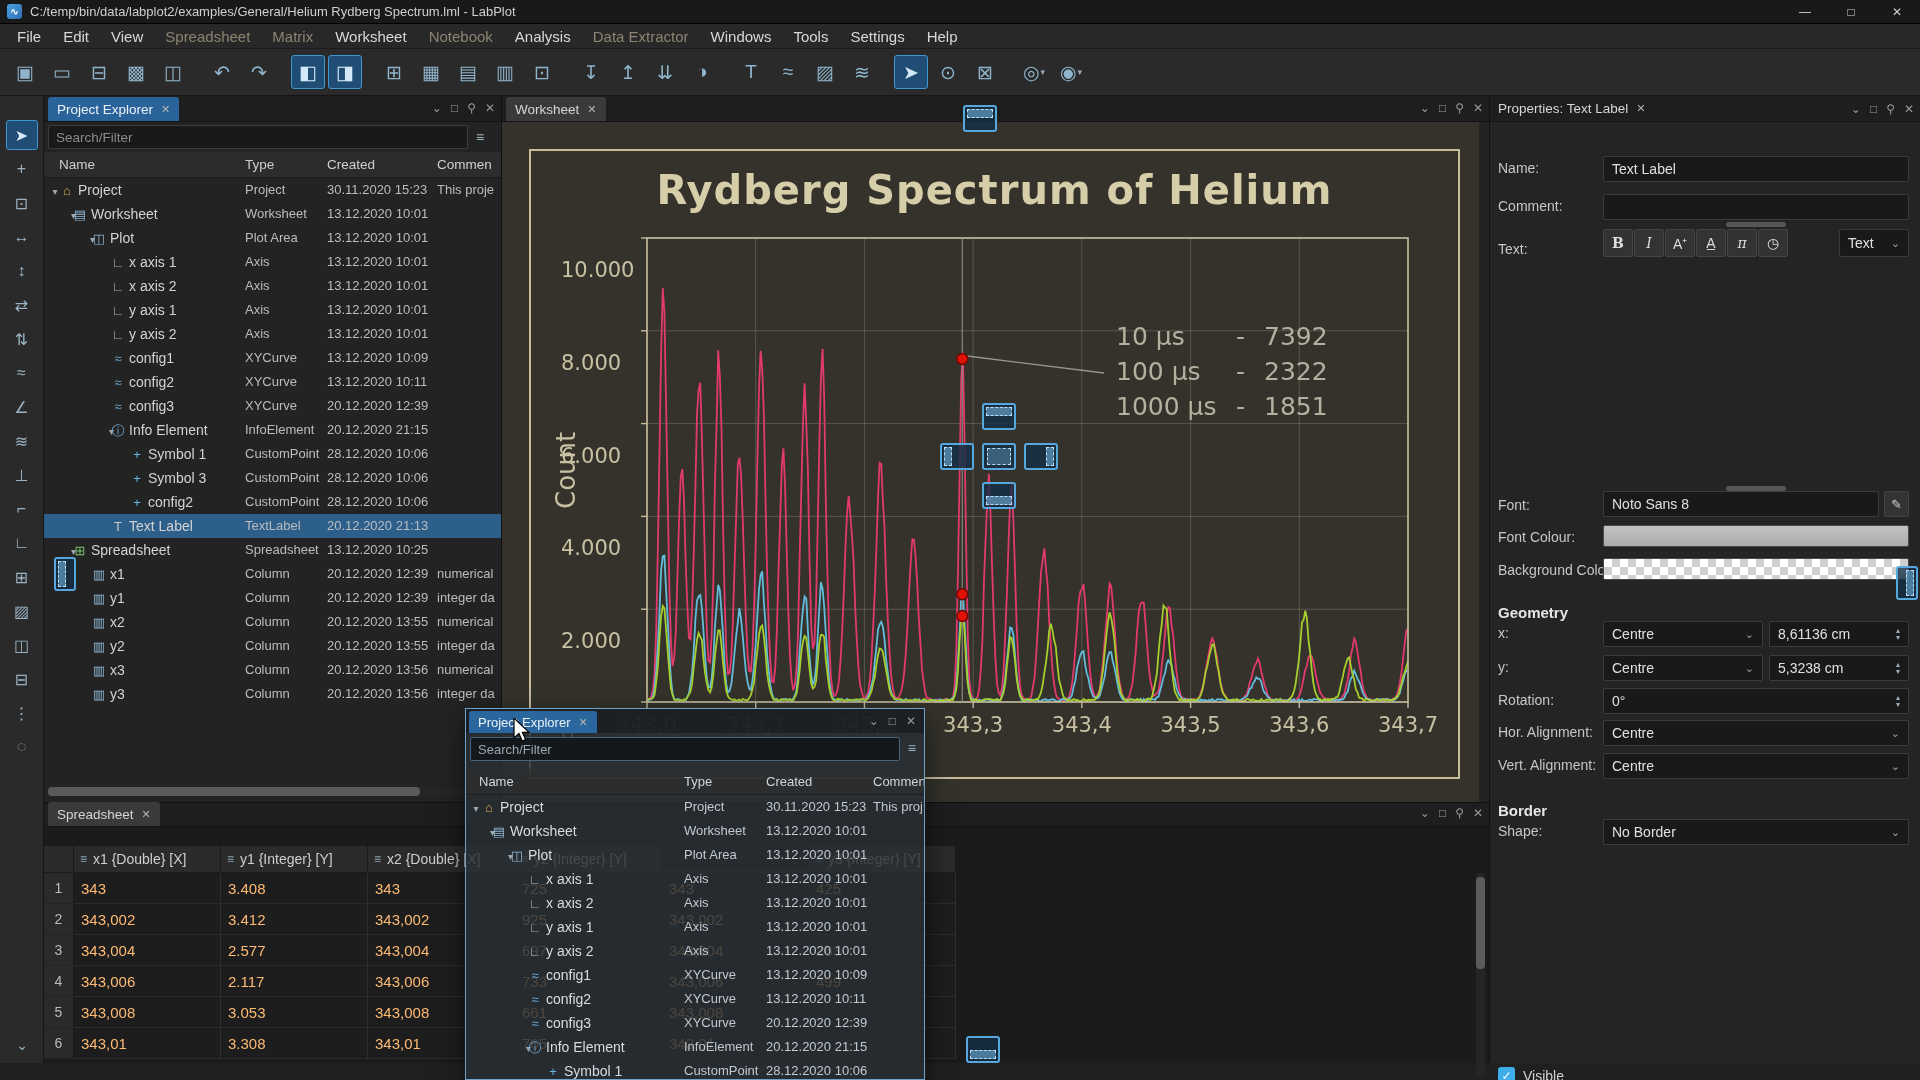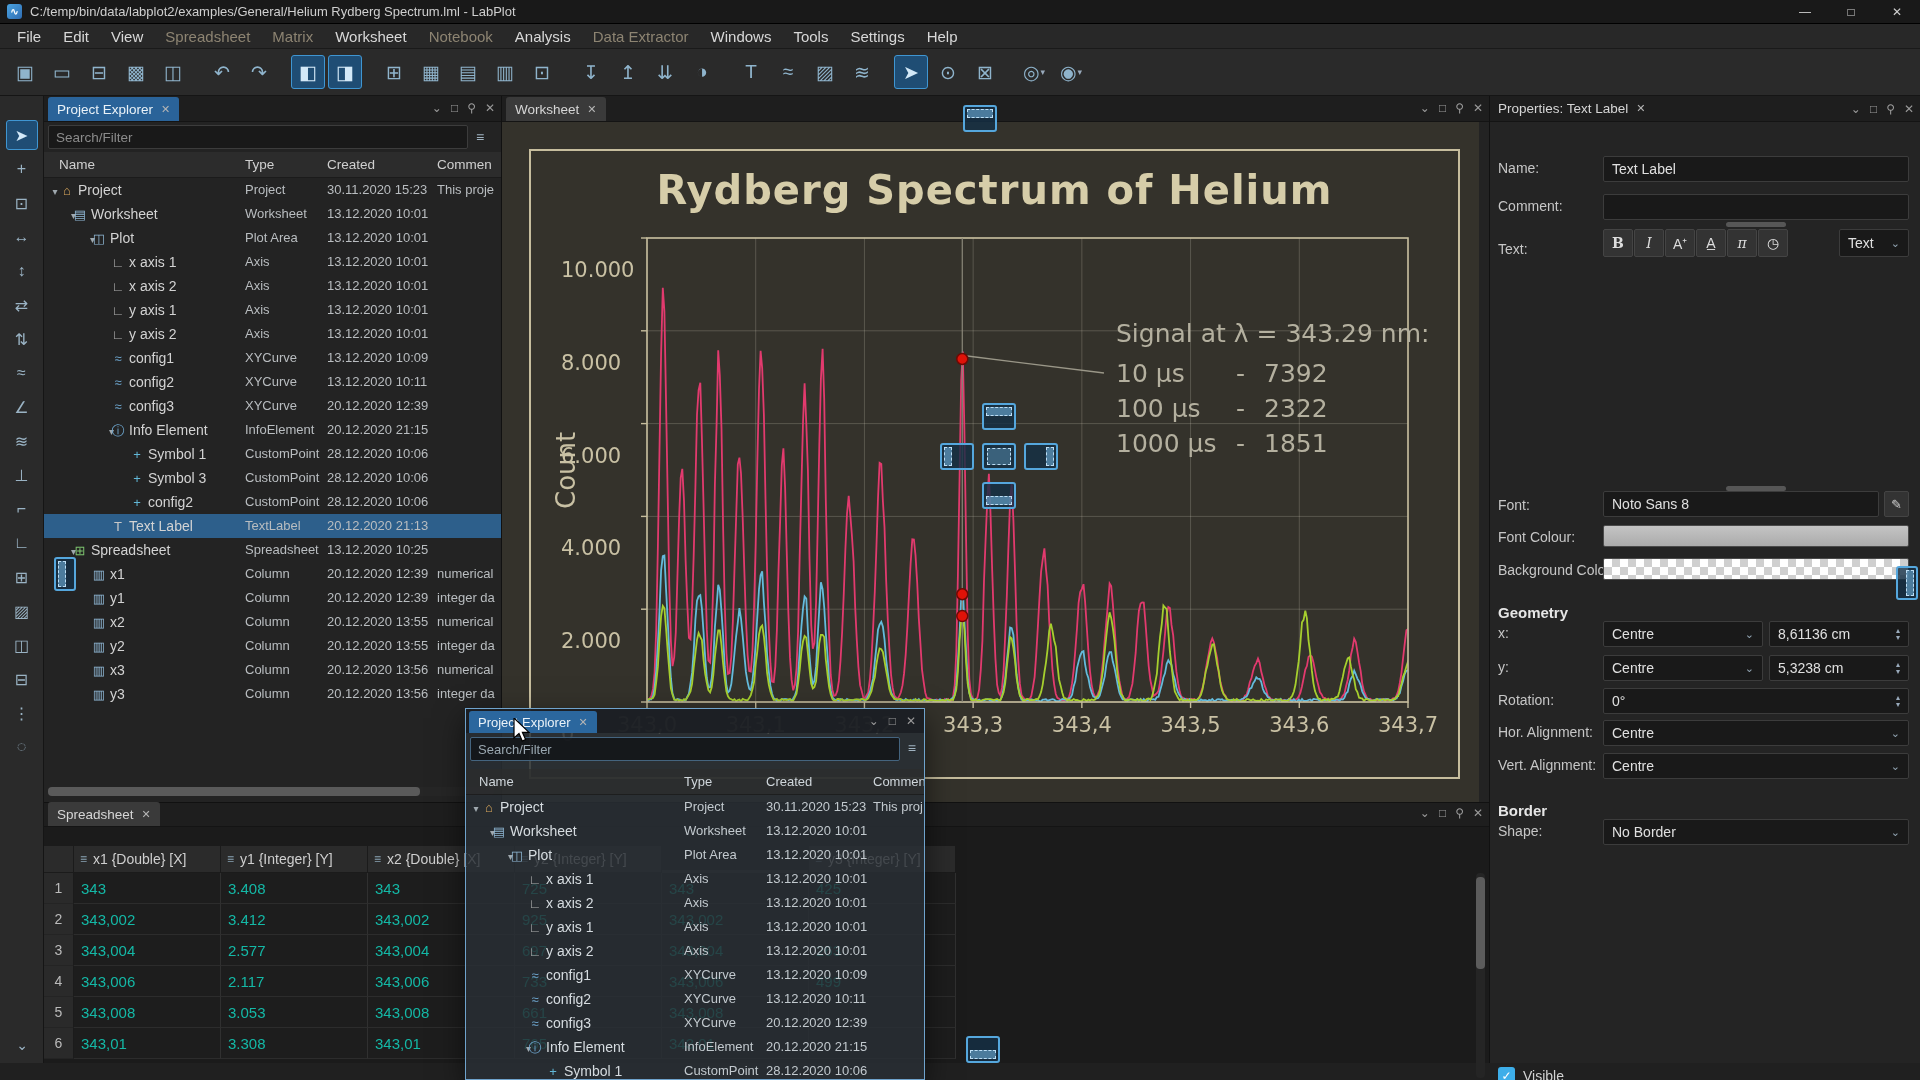--- a/index.html
+++ b/index.html
@@ -128,21 +128,21 @@
   .ss-area{position:absolute;left:0;top:24px;right:0;bottom:0;background:#1b1b1b;}
   #ss-header,.ss-row{position:absolute;left:0;display:flex;}
   #ss-header{top:19px;height:27px;}
   .ss-h{height:27px;background:#2b2b2b;border-right:1px solid #1b1b1b;border-bottom:1px solid #1b1b1b;
         display:flex;align-items:center;padding-left:6px;font-size:14px;color:#cfcfcf;white-space:nowrap;overflow:hidden;}
   .hicon{color:#8aa4b5;margin-right:6px;font-size:12px;}
   .ss-row{height:31px;}
   .ss-n{width:30px;background:#2a2a2a;border-right:1px solid #1b1b1b;border-bottom:1px solid #242424;
         display:flex;align-items:center;justify-content:center;color:#bbb;font-size:14px;}
   .ss-c{width:147px;background:#1d1d1d;border-right:1px solid #303030;border-bottom:1px solid #2c2c2c;
-        display:flex;align-items:center;padding-left:7px;font-size:15px;color:#14b8a6;}
+        display:flex;align-items:center;padding-left:7px;font-size:15px;color:#fdba74;}
   .vscroll{position:absolute;right:4px;top:46px;width:9px;height:205px;background:#252525;border-radius:4px;}
   .vthumb{position:absolute;left:0;top:4px;width:9px;height:92px;background:#5c5c5c;border-radius:4px;}
 
   
   #statusbar{position:absolute;left:0;top:1063px;width:1920px;height:17px;background:#1e1e1e;
              border-top:1px solid #101010;display:flex;align-items:center;}
   .status-text{margin-left:auto;padding-right:10px;font-size:12.5px;color:#b8b8b8;}
 
   
   .ind{position:absolute;width:34px;height:27px;border:2px solid #55a7dd;background:rgba(21,48,70,.82);
@@ -472,21 +472,20 @@
             <line x1="110" y1="87" x2="116" y2="87" stroke="#c6bd9d" stroke-width="1.4"></line>
             <line x1="431.27142857145594" y1="87" x2="431.27142857145594" y2="551" stroke="#8b887a" stroke-width="1.2"></line>
             <line x1="436.27142857145594" y1="205.01120000000003" x2="573" y2="222" stroke="#9a9788" stroke-width="1.3"></line>
             <circle cx="431.27142857145594" cy="208.01120000000003" r="5.5" fill="#e01208" stroke="#6d0a05" stroke-width="1.5"></circle>
             <circle cx="431.27142857145594" cy="443.2592" r="5.5" fill="#e01208" stroke="#6d0a05" stroke-width="1.5"></circle>
             <circle cx="431.27142857145594" cy="465.1136" r="5.5" fill="#e01208" stroke="#6d0a05" stroke-width="1.5"></circle>
           </svg>
         <div class="plot-title">Rydberg Spectrum of Helium</div>
         <div class="plot-ylabel">Count</div>
         <div id="info-label">
-          <div class="il-title">Signal at λ = 343.29 nm:</div>
           <div id="il-rows">
               <div class="il-row">
                 <span>10 µs</span>
                 <span>-</span>
                 <span>7392</span>
               </div>
               <div class="il-row">
                 <span>100 µs</span>
                 <span>-</span>
                 <span>2322</span>

